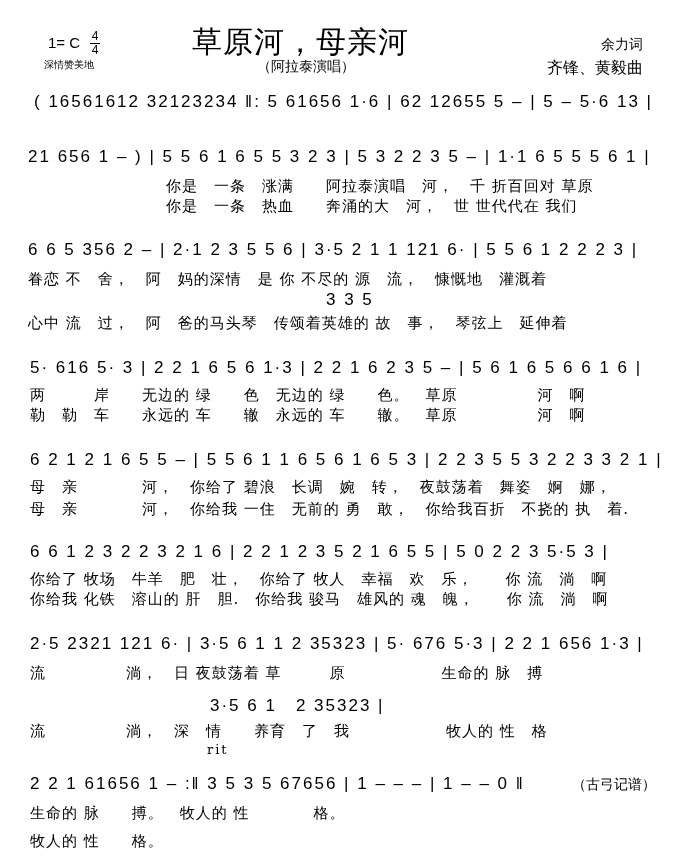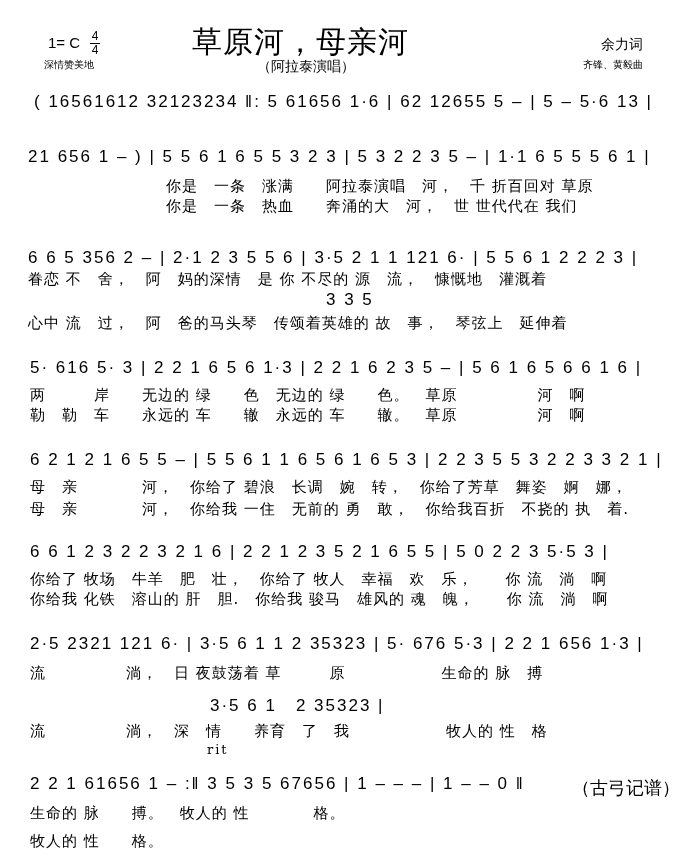--- a/index.html
+++ b/index.html
@@ -7,25 +7,25 @@
        font-family:"Liberation Sans","DejaVu Sans",sans-serif;}
   .abs{position:absolute;white-space:nowrap;}
   .key{left:48px;top:34px;font-size:15px;}
   .frac{position:absolute;left:90px;top:31px;font-size:12px;line-height:11px;text-align:center;width:10px;}
   .frac span{display:block;}
   .frac .bar{border-top:1px solid #000;height:0;margin:1px 0;}
   .title{left:0;width:601px;top:22px;text-align:center;font-size:30px;font-family:"DejaVu Sans",sans-serif;letter-spacing:1px;}
   .lyricist{right:48px;top:36px;font-size:14px;font-family:Liberation Sans, sans-serif;margin-left:10px;}
   .mood{left:44px;top:58px;font-size:10px;font-family:"DejaVu Serif",serif;}
   .singer{left:0;width:612px;text-align:center;top:58px;font-size:14px;font-family:"DejaVu Serif",serif;}
-  .composer{right:48px;top:58px;font-size:10px;font-family:"DejaVu Serif",serif;}
+  .composer{right:48px;top:58px;font-size:16px;font-family:"DejaVu Serif",serif;}
   .notes{font-size:17px;letter-spacing:2px;font-family:"Liberation Sans",sans-serif;}
   .lyric{font-size:15px;font-family:"DejaVu Sans",sans-serif;letter-spacing:1px;}
   .rit{font-size:13px;font-family:"DejaVu Serif",serif;letter-spacing:2px;}
-  .source{font-size:18px;font-family:"DejaVu Sans",sans-serif;}
+  .source{font-size:14px;font-family:"DejaVu Sans",sans-serif;}
 </style>
 </head>
 <body>
 
 <div class="abs key">1= C</div>
 <div class="frac">
   <span>4</span>
   <span class="bar"></span>
   <span>4</span>
 </div>
@@ -34,31 +34,31 @@
 <div class="abs mood">深情赞美地</div>
 <div class="abs singer">（阿拉泰演唱）</div>
 <div class="abs composer">齐锋、黄毅曲</div>
 
 <div class="abs notes" style="left:34px;top:92px;">( 16561612 32123234 ‖: 5 61656 1·6 | 62 12655 5 – | 5 – 5·6 13 |</div>
 
 <div class="abs notes" style="left:28px;top:147px;">21 656 1 – ) | 5 5 6 1 6 5 5 3 2 3 | 5 3 2 2 3 5 – | 1·1 6 5 5 5 6 1 |</div>
 <div class="abs lyric" style="left:166px;top:177px;">你是　一条　涨满　　阿拉泰演唱　河，　千 折百回对 草原</div>
 <div class="abs lyric" style="left:166px;top:197px;">你是　一条　热血　　奔涌的大　河，　世 世代代在 我们</div>
 
-<div class="abs notes" style="left:28px;top:240px;margin-top:8px;">6 6 5 356 2 – | 2·1 2 3 5 5 6 | 3·5 2 1 1 121 6· | 5 5 6 1 2 2 2 3 |</div>
+<div class="abs notes" style="left:28px;top:240px;">6 6 5 356 2 – | 2·1 2 3 5 5 6 | 3·5 2 1 1 121 6· | 5 5 6 1 2 2 2 3 |</div>
 <div class="abs lyric" style="left:28px;top:270px;">眷恋 不　舍，　阿　妈的深情　是 你 不尽的 源　流，　慷慨地　灌溉着</div>
 <div class="abs notes" style="left:326px;top:290px;">3 3 5</div>
 <div class="abs lyric" style="left:28px;top:314px;">心中 流　过，　阿　爸的马头琴　传颂着英雄的 故　事，　琴弦上　延伸着</div>
 
 <div class="abs notes" style="left:30px;top:358px;">5· 616 5· 3 | 2 2 1 6 5 6 1·3 | 2 2 1 6 2 3 5 – | 5 6 1 6 5 6 6 1 6 |</div>
 <div class="abs lyric" style="left:30px;top:386px;">两　　　岸　　无边的 绿　　色　无边的 绿　　色。　草原　　　　　河　啊</div>
 <div class="abs lyric" style="left:30px;top:406px;">勒　勒　车　　永远的 车　　辙　永远的 车　　辙。　草原　　　　　河　啊</div>
 
 <div class="abs notes" style="left:30px;top:450px;">6 2 1 2 1 6 5 5 – | 5 5 6 1 1 6 5 6 1 6 5 3 | 2 2 3 5 5 3 2 2 3 3 2 1 |</div>
-<div class="abs lyric" style="left:30px;top:478px;">母　亲　　　　河，　你给了 碧浪　长调　婉　转，　你给了芳草　舞姿　婀　娜，</div>
+<div class="abs lyric" style="left:30px;top:478px;">母　亲　　　　河，　你给了 碧浪　长调　婉　转，　夜鼓荡着　舞姿　婀　娜，</div>
 <div class="abs lyric" style="left:30px;top:500px;">母　亲　　　　河，　你给我 一住　无前的 勇　敢，　你给我百折　不挠的 执　着.</div>
 
 <div class="abs notes" style="left:30px;top:542px;">6 6 1 2 3 2 2 3 2 1 6 | 2 2 1 2 3 5 2 1 6 5 5 | 5 0 2 2 3 5·5 3 |</div>
 <div class="abs lyric" style="left:30px;top:570px;">你给了 牧场　牛羊　肥　壮，　你给了 牧人　幸福　欢　乐，　　你 流　淌　啊</div>
 <div class="abs lyric" style="left:30px;top:590px;">你给我 化铁　溶山的 肝　胆.　你给我 骏马　雄风的 魂　魄，　　你 流　淌　啊</div>
 
 <div class="abs notes" style="left:30px;top:634px;">2·5 2321 121 6· | 3·5 6 1 1 2 35323 | 5· 676 5·3 | 2 2 1 656 1·3 |</div>
 <div class="abs lyric" style="left:30px;top:664px;text-align:center;">流　　　　　淌，　日 夜鼓荡着 草　　　原　　　　　　生命的 脉　搏</div>
 <div class="abs notes" style="left:210px;top:694px;">3·5 6 1　2 35323 |</div>
 <div class="abs lyric" style="left:30px;top:722px;">流　　　　　淌，　深　情　　养育　了　我　　　　　　牧人的 性　格</div>

